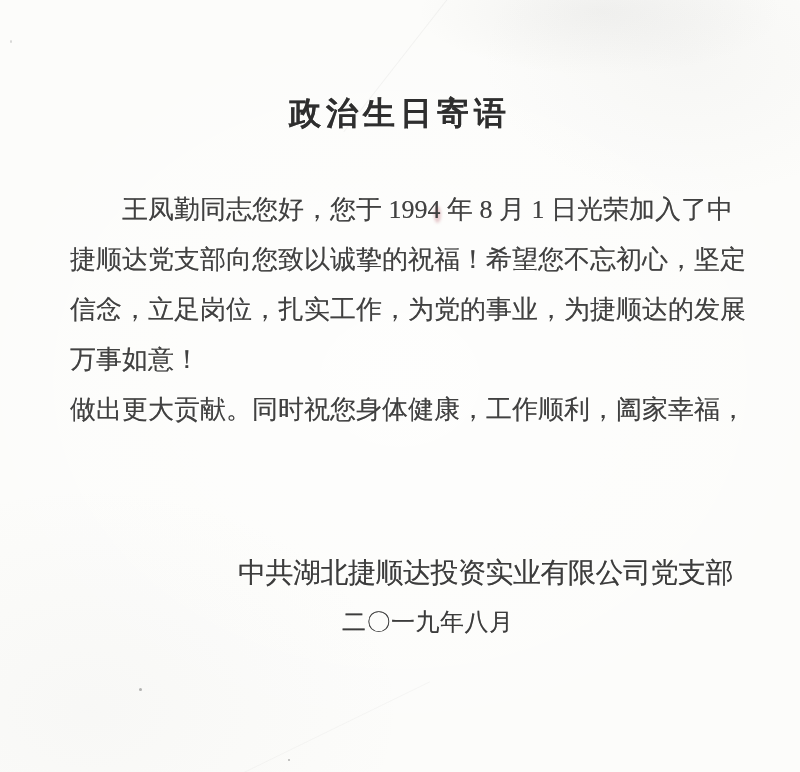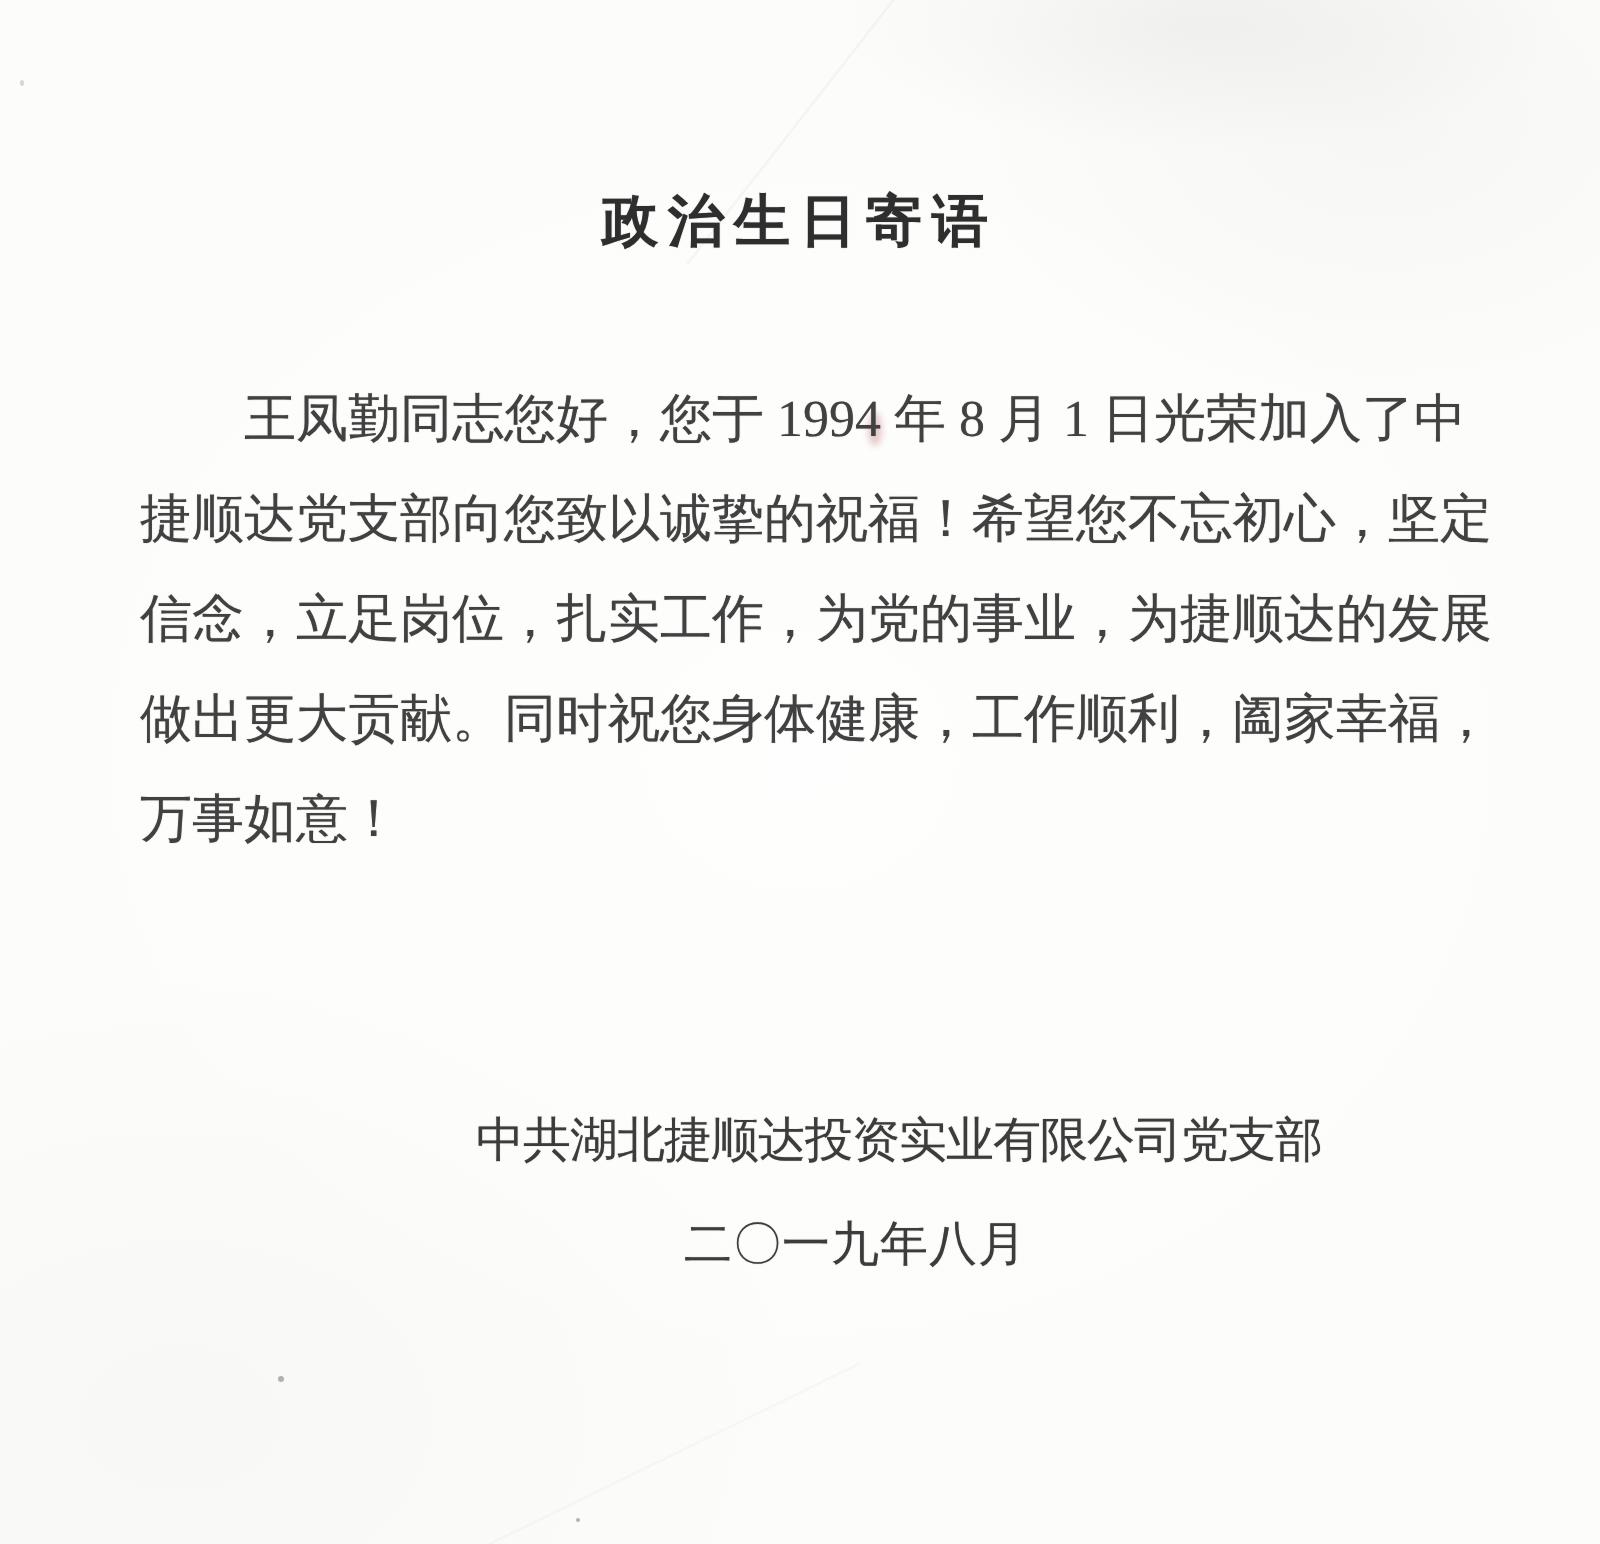--- a/index.html
+++ b/index.html
@@ -38,21 +38,21 @@
     position: absolute; left: 434px; top: 206px;
     width: 7px; height: 17px; border-radius: 50%;
     background: rgba(198,122,132,0.40);
     filter: blur(1.5px);
     pointer-events: none;
   }
   .title {
     position: absolute;
     top: 92px; left: 0; right: 0;
     text-align: center;
-    font-size: 28px;
+    font-size: 32px;
     font-weight: bold;
     letter-spacing: 5px;
     color: #2e2e2e;
     text-shadow: 0 0 0.5px rgba(46,46,46,0.55);
   }
   .body-text {
     position: absolute;
     top: 185px; left: 70px;
     width: 652px;
     font-size: 26px;
@@ -63,21 +63,21 @@
   .body-line {
     text-align: justify;
     text-align-last: justify;
     white-space: nowrap; 
   }
   .body-line.first { text-indent: 2em; }
   .body-line.last { text-align-last: left; }
   .signature {
     position: absolute;
     top: 554px; left: 238px;
-    font-size: 24px;
+    font-size: 28px;
     letter-spacing: -0.5px;
     color: #3c3c3c;
     text-shadow: 0 0 0.5px rgba(60,60,60,0.5);
     white-space: nowrap;
   }
   .date {
     position: absolute;
     top: 606px; left: 342px;
     font-size: 24px;
     letter-spacing: 0.5px;
@@ -97,21 +97,21 @@
   <div class="speck s2"></div>
   <div class="speck s3"></div>
   <div class="smudge"></div>
 
   <div class="title">政治生日寄语</div>
 
   <div class="body-text">
     <div class="body-line first">王凤勤同志您好，您于 1994 年 8 月 1 日光荣加入了中</div>
     <div class="body-line">捷顺达党支部向您致以诚挚的祝福！希望您不忘初心，坚定</div>
     <div class="body-line">信念，立足岗位，扎实工作，为党的事业，为捷顺达的发展</div>
+    <div class="body-line last">万事如意！</div>
     <div class="body-line">做出更大贡献。同时祝您身体健康，工作顺利，阖家幸福，</div>
-    <div class="body-line last">万事如意！</div>
   </div>
 
   <div class="signature">中共湖北捷顺达投资实业有限公司党支部</div>
 
   <div class="date">二〇一九年八月</div>
 
 </div>
 
 </body></html>

